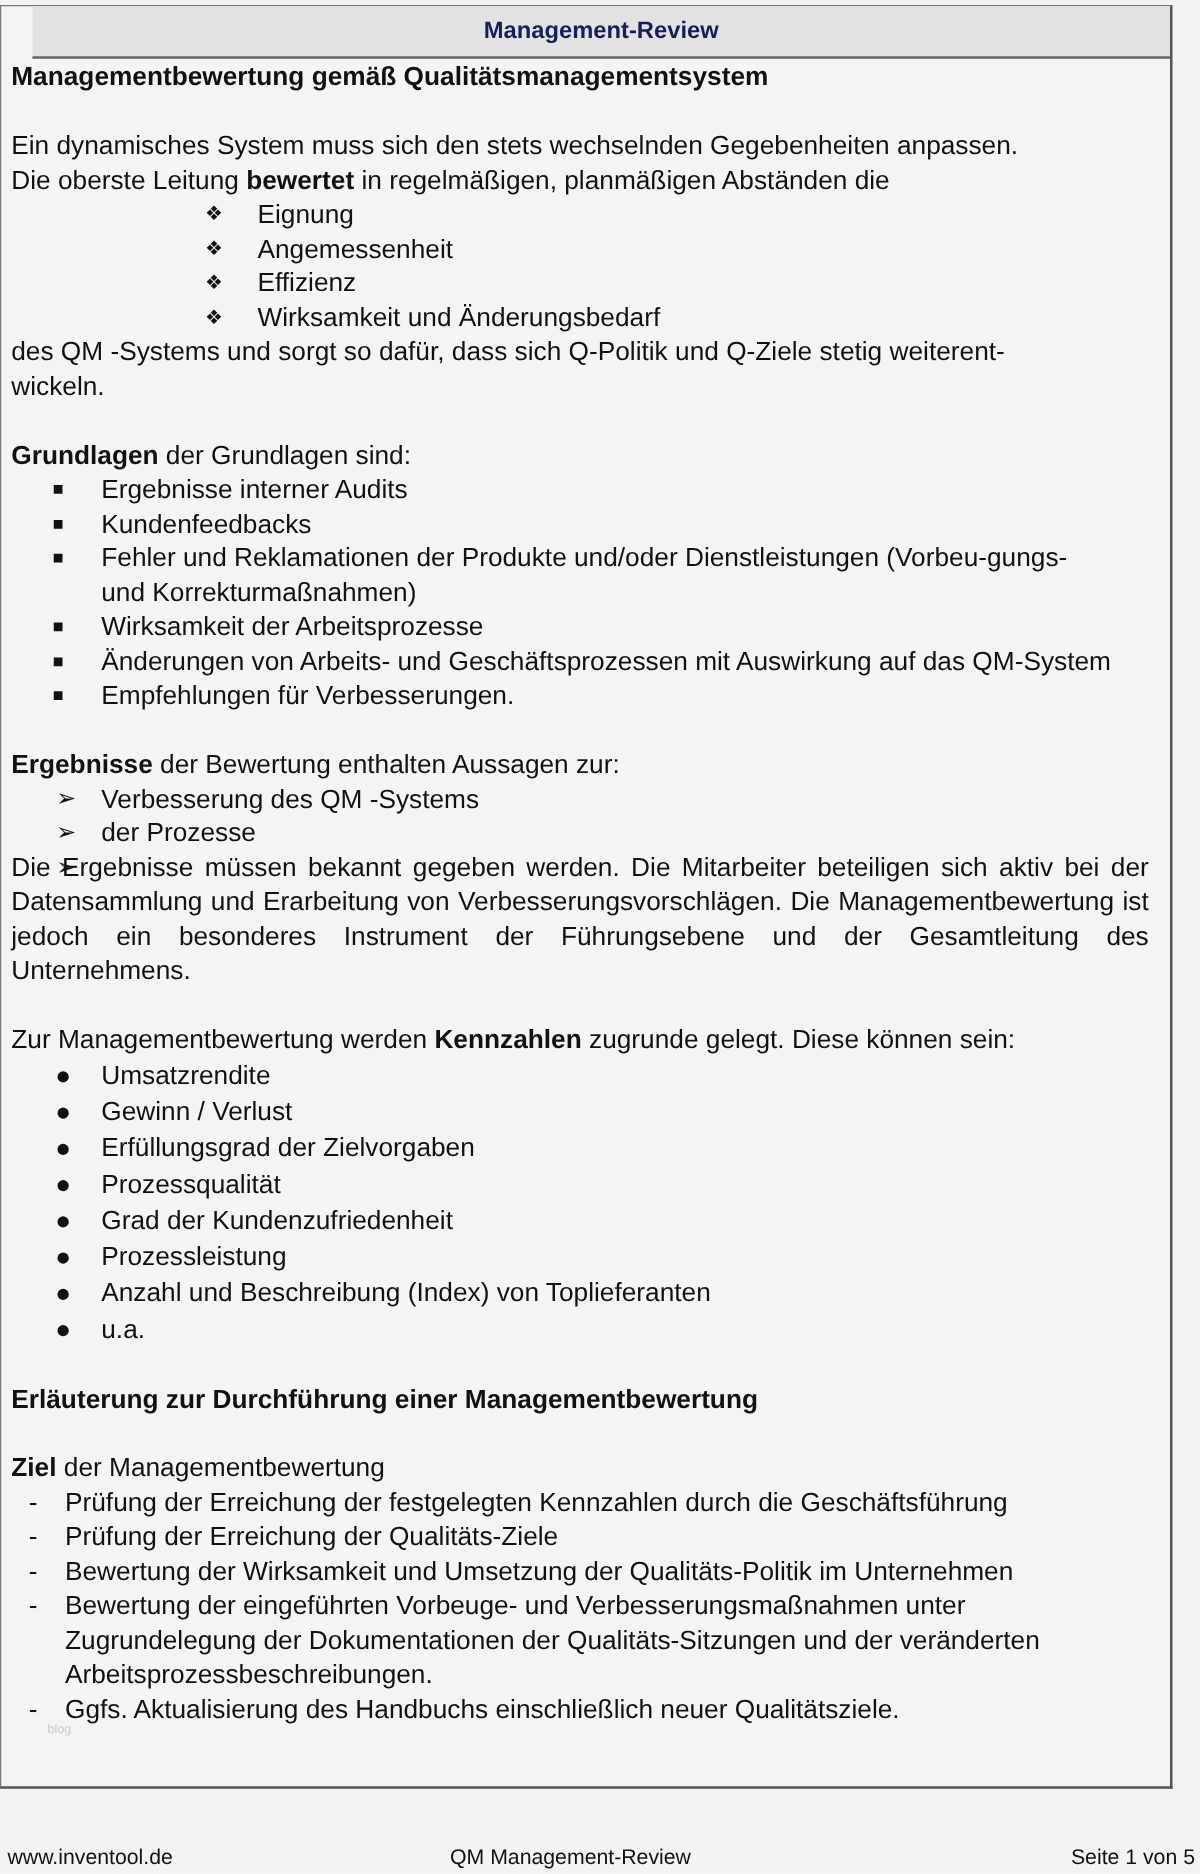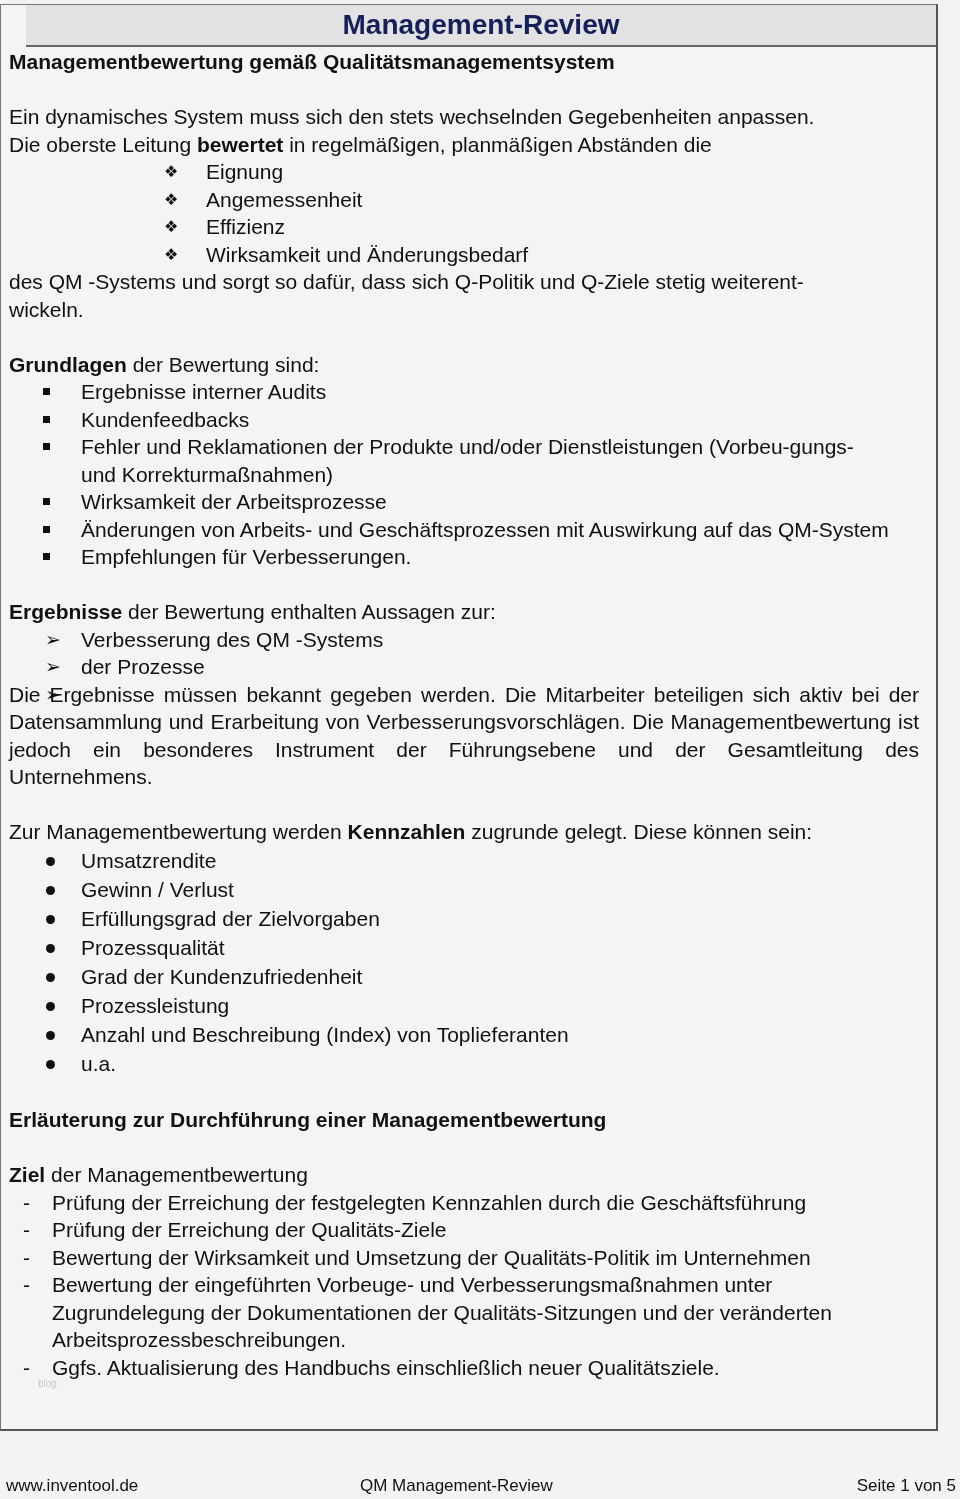--- a/index.html
+++ b/index.html
@@ -1,21 +1,21 @@
 <!DOCTYPE html>
 <html><head>
 <meta charset="utf-8">
 <style>
   html, body { margin:0; padding:0; }
   body { width:960px; height:1499px; background:#f3f3f3; position:relative; overflow:hidden;
          font-family:"Liberation Sans", sans-serif; color:#111; }
   .frame { position:absolute; left:0; top:4px; width:938px; height:1427px;
            border:1px solid #777; border-right:2px solid #555; border-bottom:2px solid #555; background:#f4f4f4; box-sizing:border-box; }
   .title-bar { height:40px; background:#e2e2e2; border-bottom:2px solid #666; text-align:center;
-               font-weight:bold; font-size:28px; color:#15205a; line-height:40px;margin-left:25px; }
+               font-weight:bold; font-size:19px; color:#15205a; line-height:40px;margin-left:25px; }
   .content { padding:0 11px 0 8px; font-size:21px; line-height:27.5px; }
   .h { font-weight:bold; margin-top:1px; }
   .p { margin:0; }
   .blank { height:27.5px; }
   ul { list-style:none; margin:0; padding:0; }
   li { position:relative; }
   .diamond li { padding-left:197px; }
   .diamond li .b { position:absolute; left:155px; top:0; font-size:16px; }
   .square li { padding-left:72px; }
   .square li .b { position:absolute; left:34px; top:10px; width:7px; height:7px; background:#111; }
@@ -43,21 +43,21 @@
     <ul class="diamond">
       <li><span class="b">❖</span><span>Eignung</span></li>
       <li><span class="b">❖</span><span>Angemessenheit</span></li>
       <li><span class="b">❖</span><span>Effizienz</span></li>
       <li><span class="b">❖</span><span>Wirksamkeit und Änderungsbedarf</span></li>
     </ul>
     <p class="p">des QM -Systems und sorgt so dafür, dass sich Q-Politik und Q-Ziele stetig weiterent-</p>
     <p class="p">wickeln.</p>
     <div class="blank"></div>
 
-    <p class="p"><b>Grundlagen</b><span> der Bewertung sind:</span></p>
+    <p class="p"><b>Grundlagen</b><span> der Grundlagen sind:</span></p>
     <ul class="square">
       <li><span class="b"></span><span>Ergebnisse interner Audits</span></li>
       <li><span class="b"></span><span>Kundenfeedbacks</span></li>
       <li style="padding-right:40px"><span class="b"></span><span>Fehler und Reklamationen der Produkte und/oder Dienstleistungen (Vorbeu-gungs- und Korrekturmaßnahmen)</span></li>
       <li><span class="b"></span><span>Wirksamkeit der Arbeitsprozesse</span></li>
       <li style="padding-right:10px"><span class="b"></span><span>Änderungen von Arbeits- und Geschäftsprozessen mit Auswirkung auf das QM-System</span></li>
       <li><span class="b"></span><span>Empfehlungen für Verbesserungen.</span></li>
     </ul>
     <div class="blank"></div>
 

